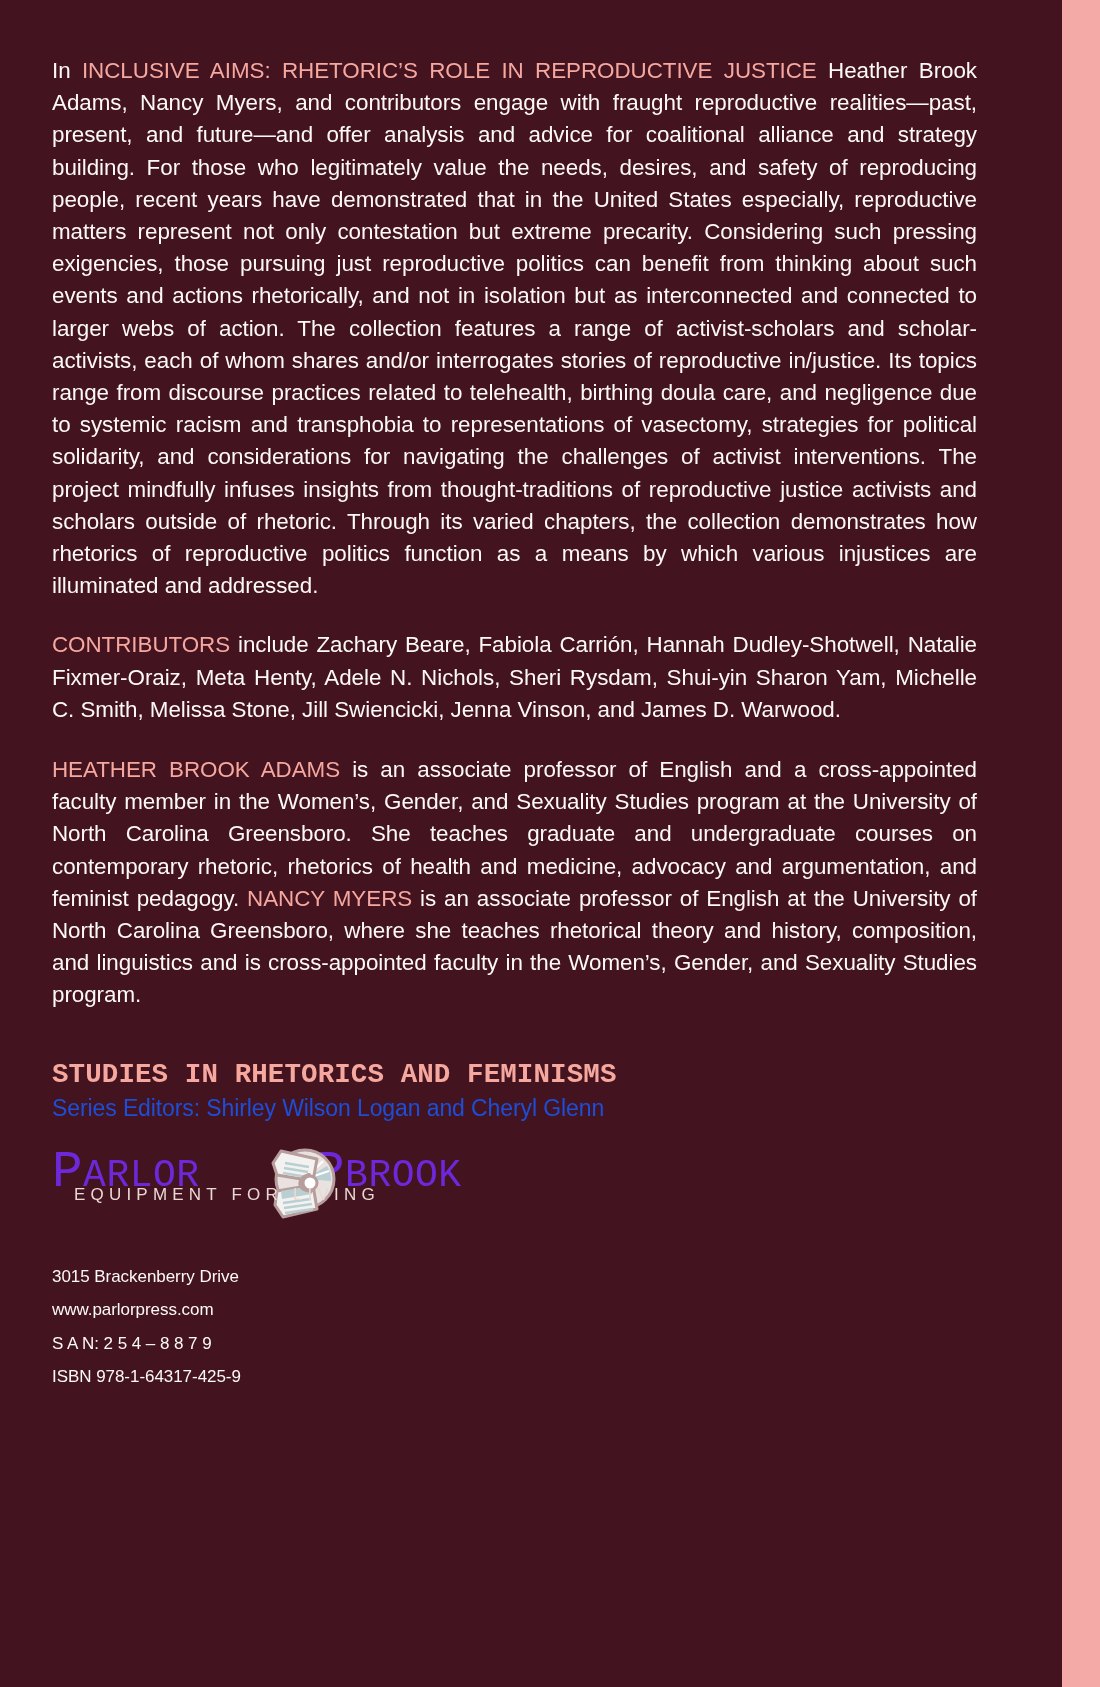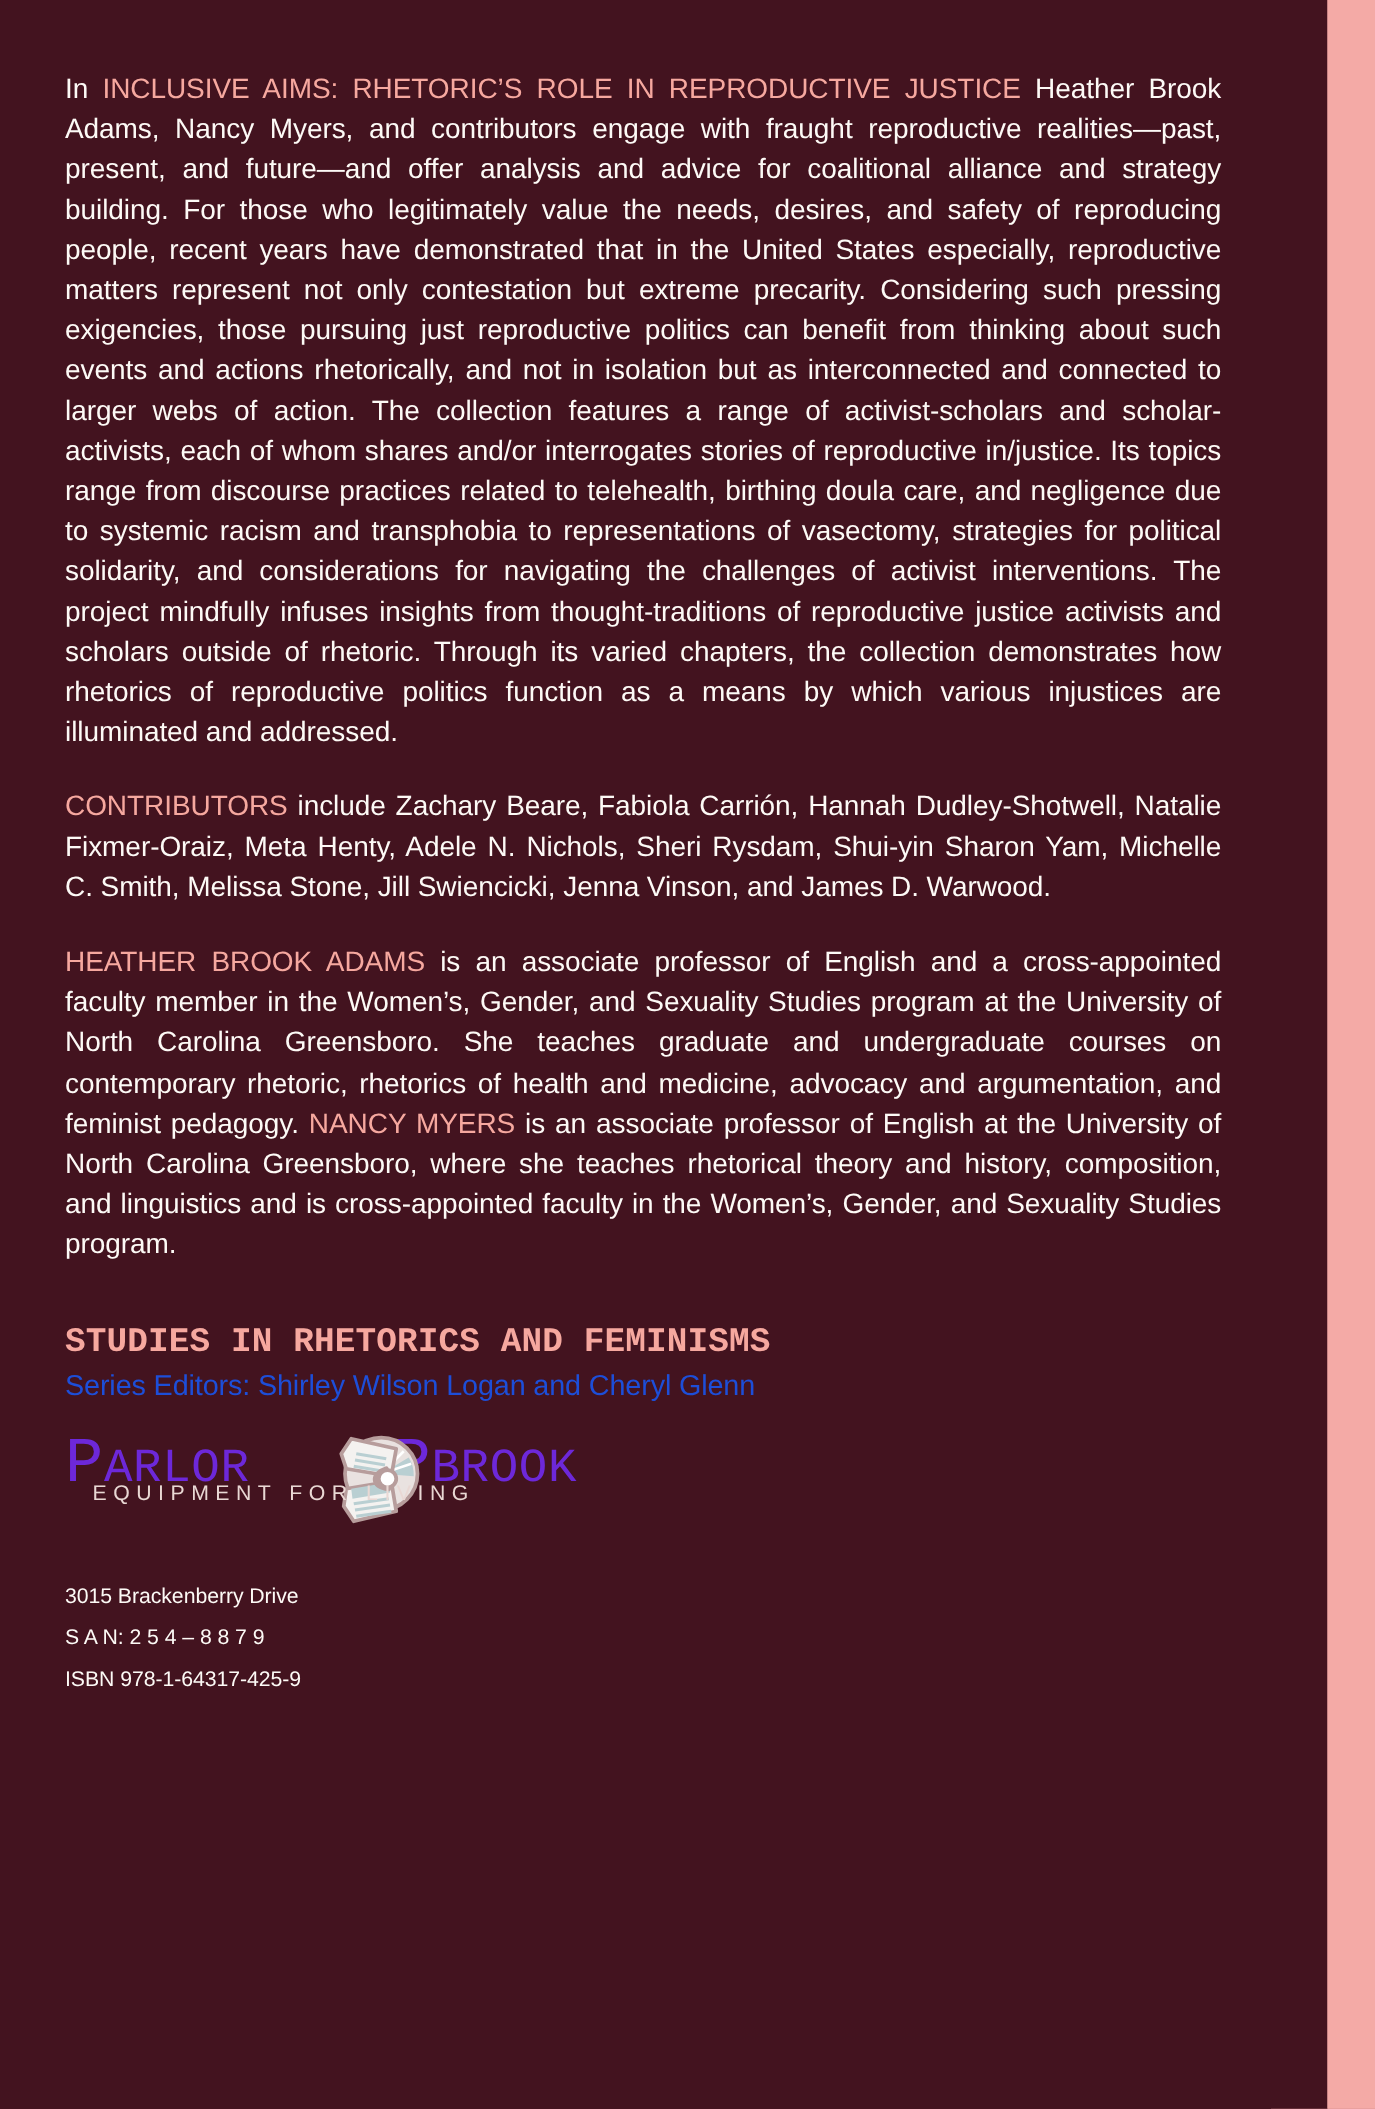--- a/index.html
+++ b/index.html
@@ -209,18 +209,19 @@
         <path d="M62 36 C50 40 50 50 64 52" fill="none" stroke="#b79d9c" stroke-width="4" stroke-linecap="round"></path>
 
         <circle cx="63" cy="44" r="7" fill="#ffffff" stroke="#b79d9c" stroke-width="3"></circle>
       </svg>
 
       <div class="logo-tag">EQUIPMENT FOR LIVING</div>
     </div>
 
     <div class="address">
       <div class="address-line">3015 Brackenberry Drive</div>
+      <div class="address-line">www.parlorpress.com</div>
       <div class="address-line">S A N: 2 5 4 – 8 8 7 9</div>
       <div class="address-line">ISBN 978-1-64317-425-9</div>
     </div>
 
   </div>
 </div>
 
 </body></html>

